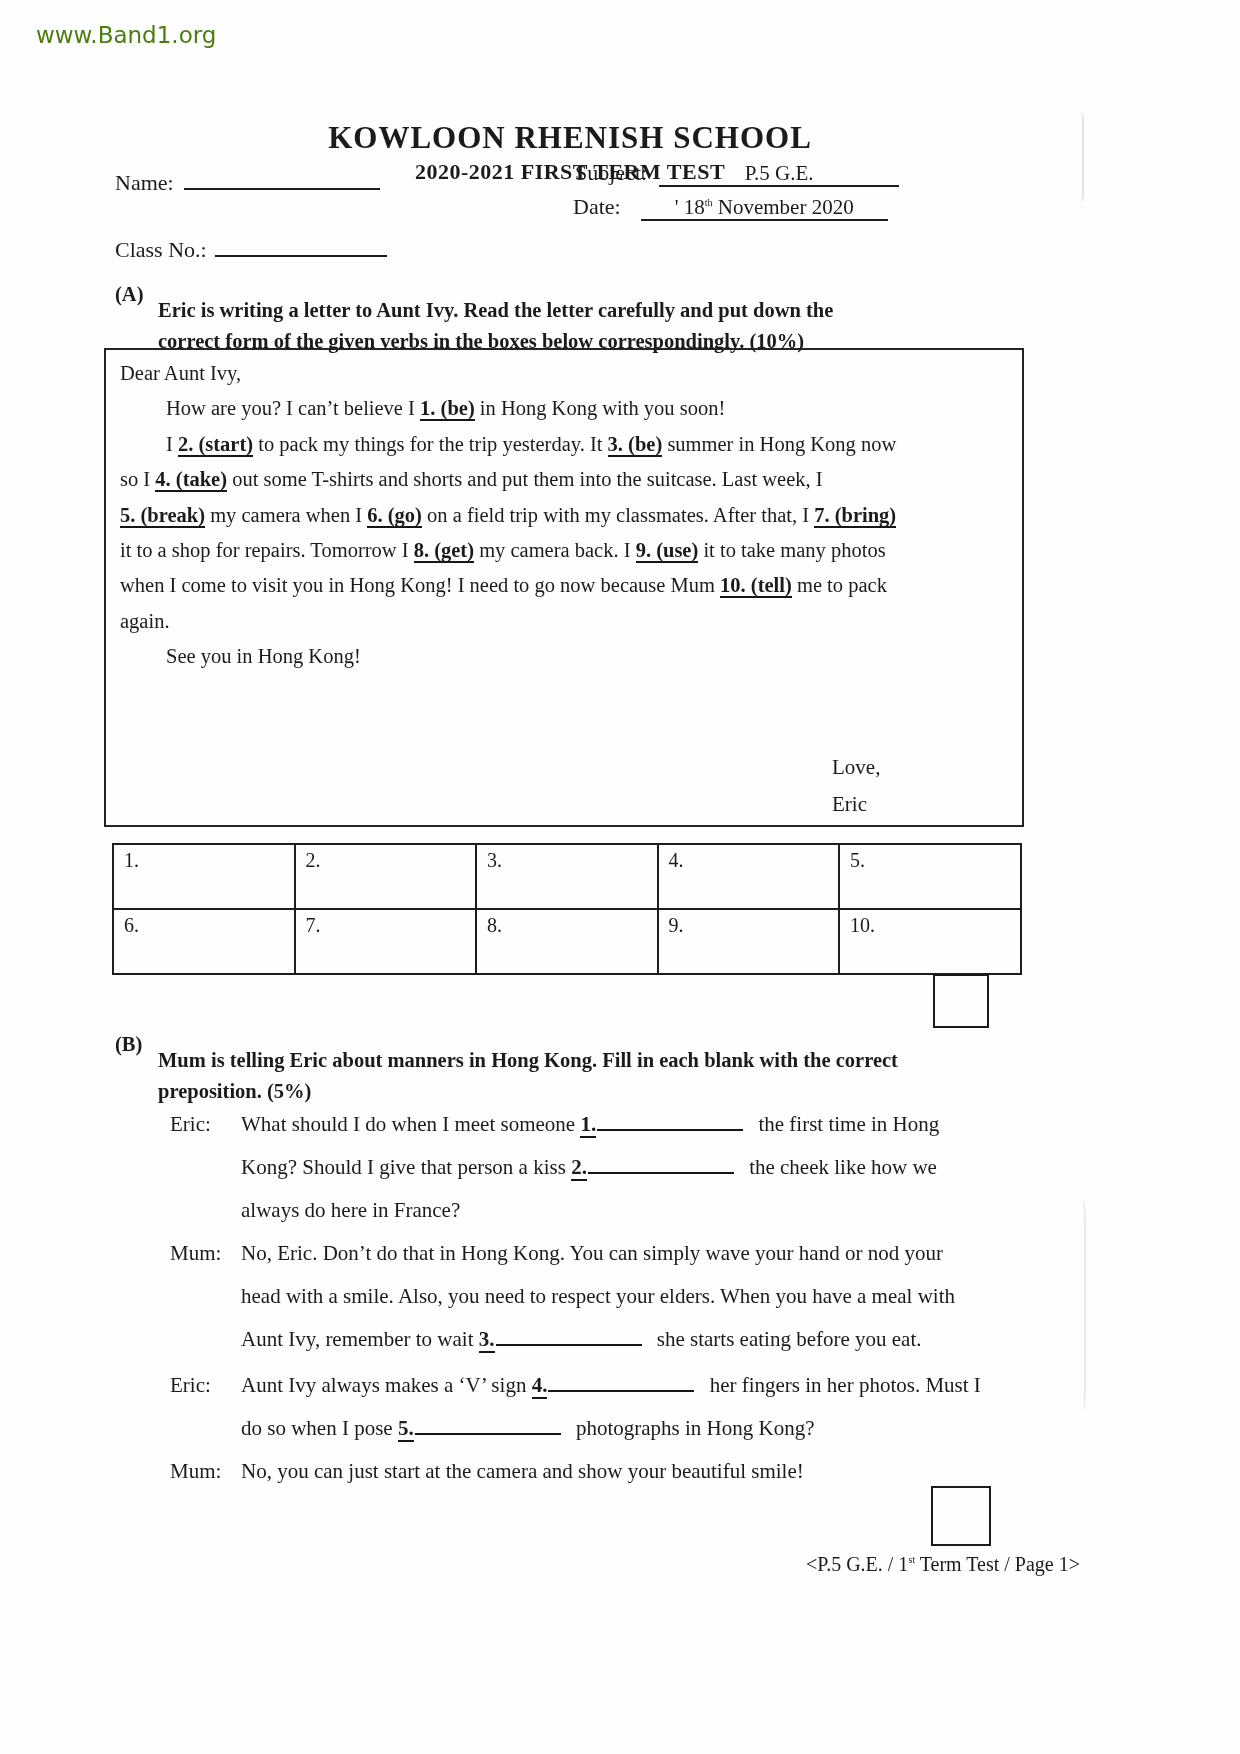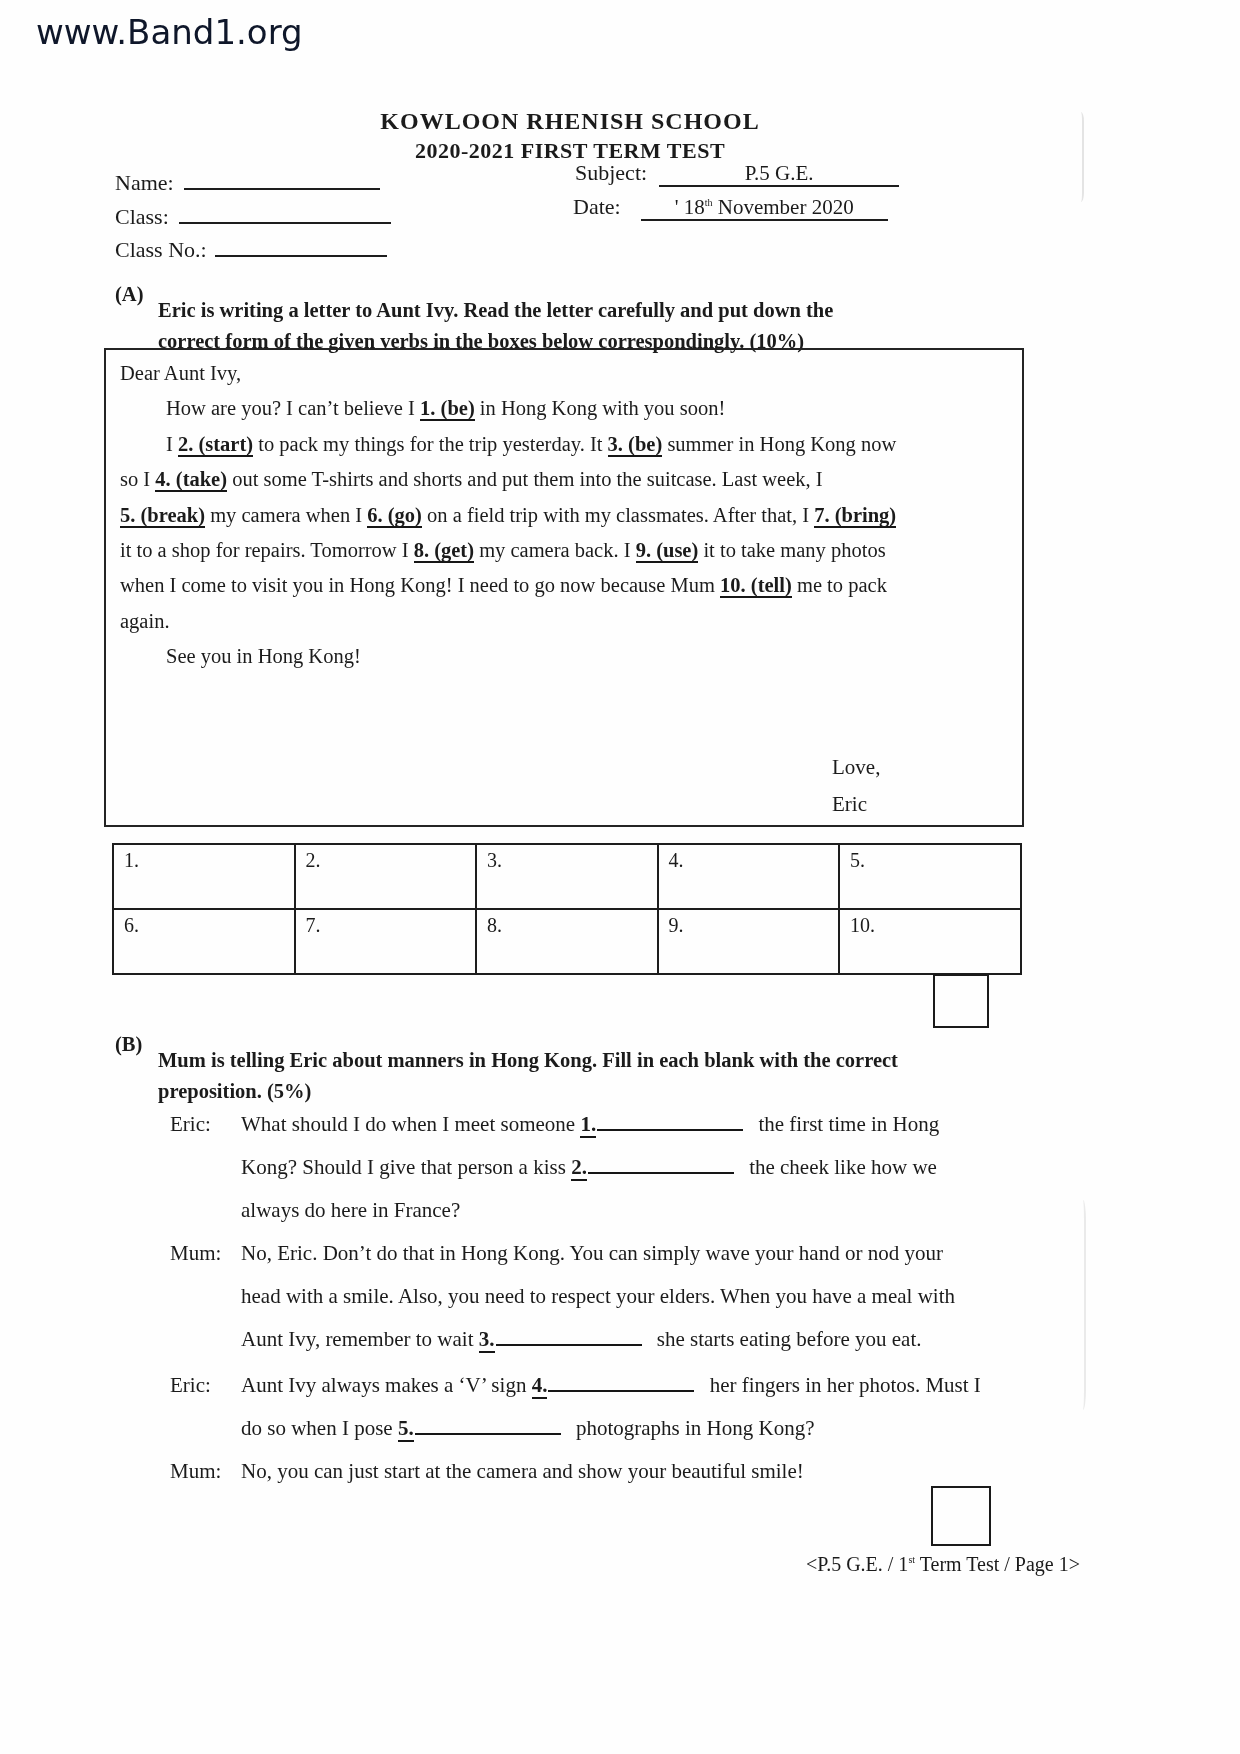--- a/index.html
+++ b/index.html
@@ -1,25 +1,25 @@
 <!DOCTYPE html>
 <html><head>
 <meta charset="utf-8">
 <style>
   *{box-sizing:border-box;}
   html,body{margin:0;padding:0;background:#ffffff;}
   .page{position:relative;width:1240px;height:1754px;background:#fefefe;
         font-family:"Liberation Serif","DejaVu Serif",serif;color:#1b1b1b;overflow:hidden;}
 
-  .watermark{position:absolute;left:36px;top:12px;
+  .watermark{position:absolute;left:36px;top:22px;
              font-family:"DejaVu Sans","Liberation Sans",sans-serif;
-             font-size:34px;color:#0f172a;}
+             font-size:23px;color:#4d7c0f;}
 
   .hdr{position:absolute;left:50px;top:108px;width:1040px;text-align:center;font-weight:700;}
-  .hdr-school{font-size:24px;letter-spacing:1px;}
+  .hdr-school{font-size:31px;letter-spacing:1px;margin-top:12px;}
   .hdr-test{font-size:22px;margin-top:3px;letter-spacing:.5px;}
 
   .frow{position:absolute;font-size:22px;white-space:nowrap;}
   .u{display:inline-block;border-bottom:2px solid #1d1d1d;text-align:center;font-size:21px;height:26px;}
   #row-name{left:115px;top:164px;}    #row-name .u{width:196px;margin-left:10px;}
   #row-subject{left:575px;top:160px;} #row-subject .u{width:240px;margin-left:12px;}
   #row-class{left:115px;top:198px;}   #row-class .u{width:212px;margin-left:10px;}
   #row-date{left:573px;top:194px;}    #row-date .u{width:247px;margin-left:20px;}
   #row-classno{left:115px;top:231px;} #row-classno .u{width:172px;margin-left:8px;}
 
@@ -72,23 +72,20 @@
   <div class="hdr">
     <div class="hdr-school">KOWLOON RHENISH SCHOOL</div>
     <div class="hdr-test">2020-2021 FIRST TERM TEST</div>
   </div>
 
   <div class="frow" id="row-name">
     <span>Name:</span><span class="u"></span>
   </div>
   <div class="frow" id="row-subject">
     <span>Subject:</span><span class="u">P.5 G.E.</span>
-  </div>
-  <div class="frow" id="row-class">
-    <span>Class:</span><span class="u"></span>
   </div>
   <div class="frow" id="row-date">
     <span>Date:</span><span class="u">' 18<sup>th</sup> November 2020</span>
   </div>
   <div class="frow" id="row-classno">
     <span>Class No.:</span><span class="u"></span>
   </div>
 
   <div class="sec" id="secA">
     <span class="label">(A)</span>

